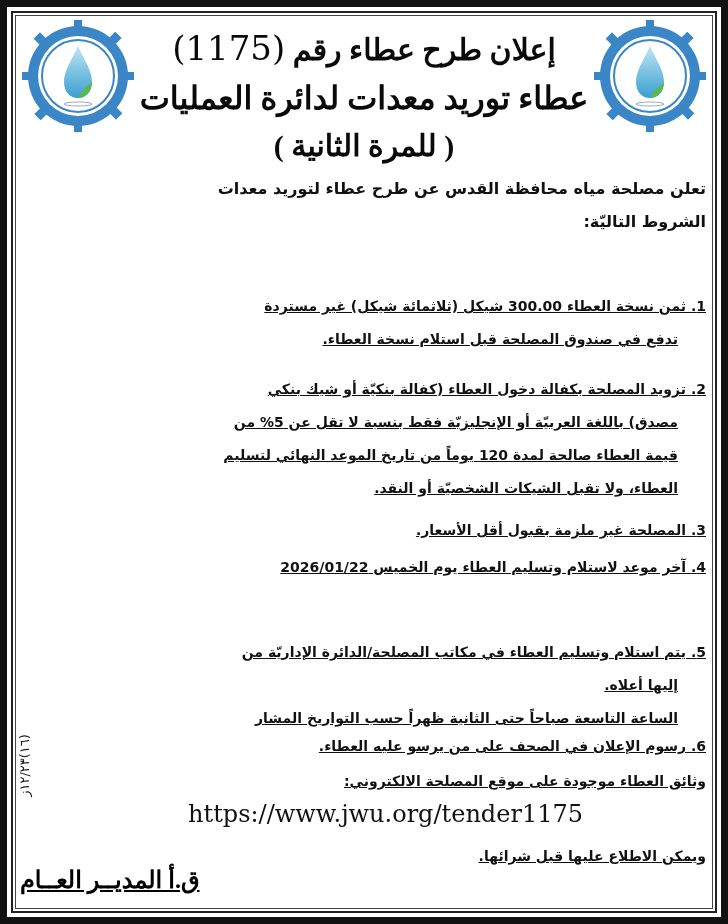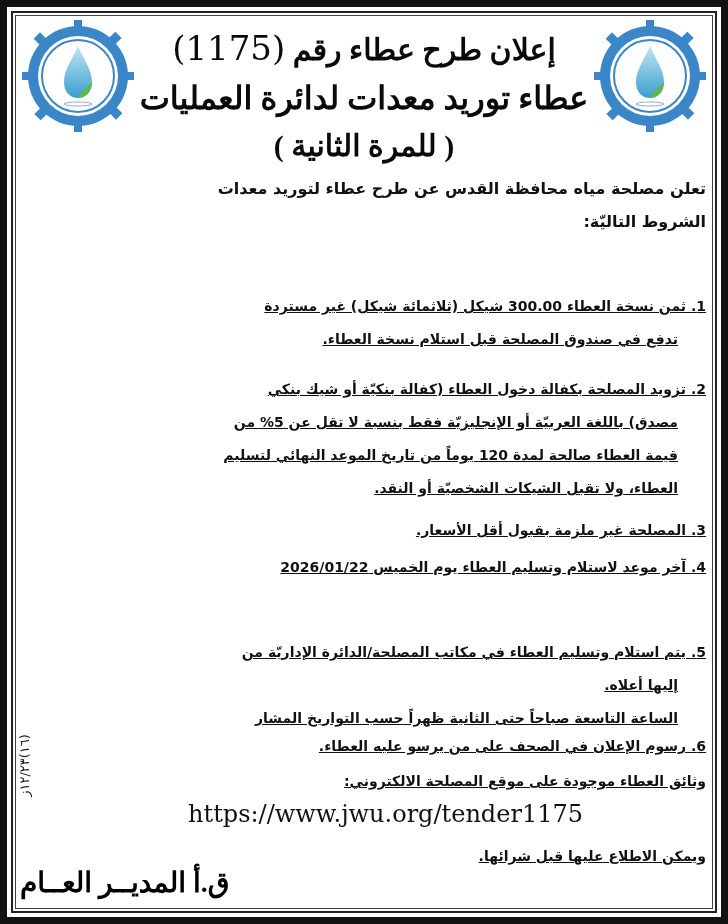--- a/index.html
+++ b/index.html
@@ -56,22 +56,22 @@
   }
   .side-ref {
     position: absolute; left: 14px; top: 700px; width: 20px; height: 130px;
     display: flex; align-items: center; justify-content: center;
   }
   .side-ref span {
     display: inline-block; transform: rotate(-90deg); white-space: nowrap;
     font-family: "DejaVu Sans", sans-serif; font-size: 13px; color: #222; direction: rtl;
   }
   .signature {
-    position: absolute; left: 20px; top: 866px; font-size: 28px; font-weight: 900;
-    direction: rtl; white-space: nowrap; letter-spacing: 1px;
+    position: absolute; left: 20px; top: 866px; font-size: 24px; font-weight: 900;
+    direction: rtl; white-space: nowrap; letter-spacing: 1px; text-decoration: underline;
   }
 </style>
 </head>
 <body>
 
 <div class="frame-outer"></div>
 <div class="frame-inner"></div>
 <div class="frame-inner2"></div>
 
 <div class="logo logo-left">

